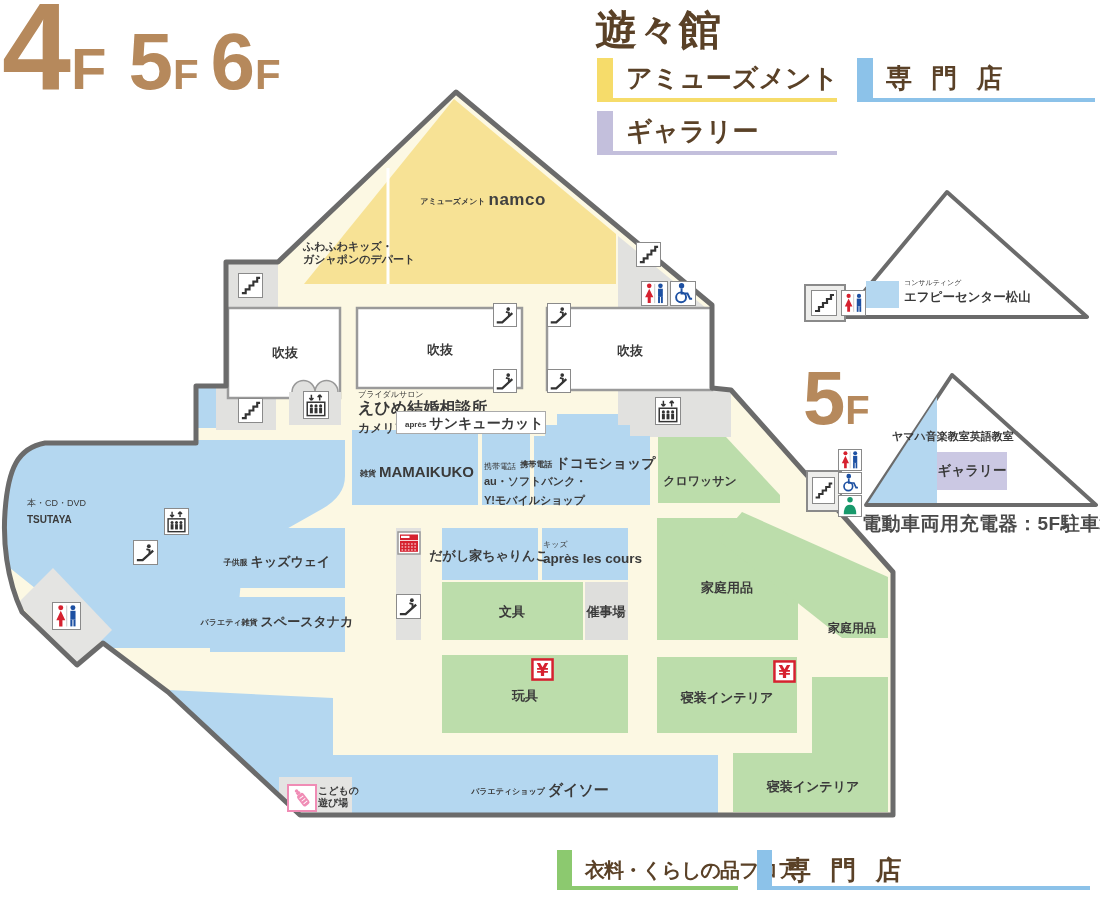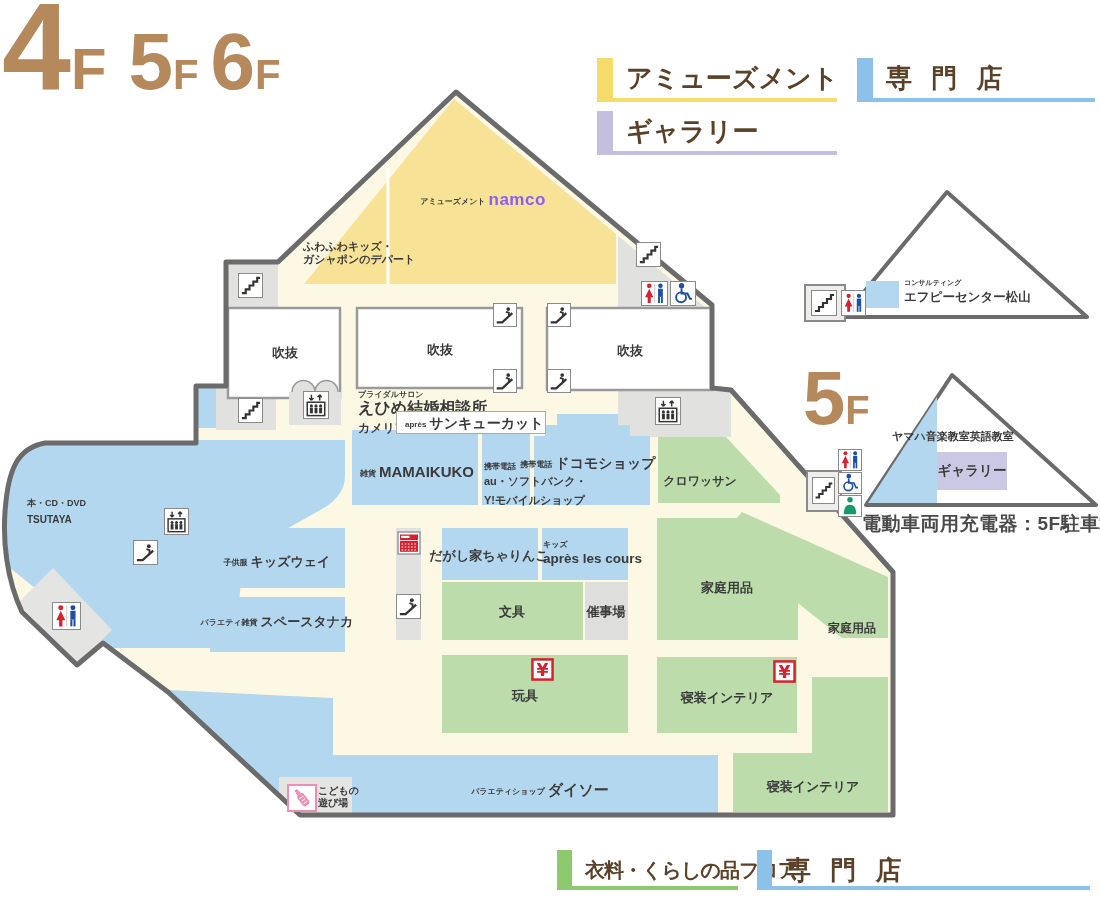--- a/index.html
+++ b/index.html
@@ -1,21 +1,21 @@
 <!DOCTYPE html>
 <html><head>
 <meta charset="utf-8">
 <style>
   html,body{margin:0;padding:0;background:#fff}
   #stage{position:relative;width:1100px;height:900px;overflow:hidden;background:#fff;
          font-family:"Liberation Sans","DejaVu Sans",sans-serif}
   #mapsvg{position:absolute;left:0;top:0}
   .lbl{position:absolute;color:#3a3a3a;font-weight:bold;white-space:nowrap;line-height:1.18}
   .ctr{transform:translateX(-50%);text-align:center}
-  .sub{display:block;font-size:8px;font-weight:bold}
+  .sub{display:block;font-size:8px;font-weight:normal}
   .subin{font-size:8px;margin-right:3px;vertical-align:1px}
   .icon{position:absolute}
   .icon svg{width:100%;height:100%;display:block}
   .ibox{background:#fff;border:1.5px solid #8a8a8a;box-sizing:border-box}
   .floorNums{position:absolute;left:2px;top:-16px;color:#B6895C;font-weight:bold;line-height:1;letter-spacing:0}
   .legend-title{position:absolute;color:#5A4127;font-weight:bold}
   .legend-item{position:absolute;box-sizing:border-box;height:44px;padding:3px 0 0 13px;
                font-size:26px;font-weight:bold;color:#5A4127;white-space:nowrap}
   .inset-num{position:absolute;color:#B6895C;font-weight:bold;line-height:1}
   .banner{position:absolute;background:#fff;border:1.5px solid #aaa;box-sizing:border-box;
@@ -90,29 +90,30 @@
     <path d="M952,375 L1096,505 L866,505 Z" fill="#fff" stroke="#6B6B6B" stroke-width="4" stroke-linejoin="round"></path>
     <polygon points="937,397 937,503 868,503" fill="#B4D7F0"></polygon>
     <rect x="937" y="452" width="70" height="38" fill="#CBC8E3"></rect>
     <rect x="807" y="471" width="34" height="40" fill="#EDEDEB" stroke="#8a8a8a" stroke-width="2"></rect>
   </svg>
 
   <div class="floorNums">
     <span style="font-size:124px">4</span><span style="font-size:58px">F</span><span style="font-size:80px;margin-left:22px">5</span><span style="font-size:42px">F</span><span style="font-size:80px;margin-left:12px">6</span><span style="font-size:42px">F</span>
   </div>
 
+  <div class="legend-title" style="left:595px;top:2px;font-size:42px">遊々館</div>
   <div class="legend-item" style="left:597px;top:58px;width:240px;border-left:16px solid #F6DC6A;border-bottom:4px solid #F6DC6A"><span>アミューズメント</span></div>
   <div class="legend-item" style="left:857px;top:58px;width:238px;border-left:16px solid #8CC2E9;border-bottom:4px solid #8CC2E9;letter-spacing:6px"><span>専 門 店</span></div>
   <div class="legend-item" style="left:597px;top:111px;width:240px;border-left:16px solid #C3BFDC;border-bottom:4px solid #C3BFDC"><span>ギャラリー</span></div>
 
   <div class="legend-item" style="left:557px;top:850px;width:181px;height:40px;border-left:15px solid #8CC96F;border-bottom:4px solid #8CC96F;font-size:20px;letter-spacing:-1px;padding-top:7px"><span>衣料・くらしの品フロア</span></div>
   <div class="legend-item" style="left:757px;top:850px;width:333px;height:40px;border-left:15px solid #8CC2E9;border-bottom:4px solid #8CC2E9;letter-spacing:6px;padding-top:3px"><span>専 門 店</span></div>
 
   <div class="lbl ctr" style="left:483px;top:190px">
-    <span class="subin">アミューズメント</span><span style="font-size:17px;color:#8b5cf6;letter-spacing:0.5px">namco</span>
+    <span class="subin">アミューズメント</span><span style="font-size:17px;color:#404040;letter-spacing:0.5px">namco</span>
   </div>
   <div class="lbl" style="left:303px;top:240px;font-size:11px">
     <span>ふわふわキッズ・</span><br>
     <span>ガシャポンのデパート</span>
   </div>
 
   <div class="lbl ctr" style="left:285px;top:345px;font-size:13px">吹抜</div>
   <div class="lbl ctr" style="left:440px;top:342px;font-size:13px">吹抜</div>
   <div class="lbl ctr" style="left:630px;top:343px;font-size:13px">吹抜</div>
 

